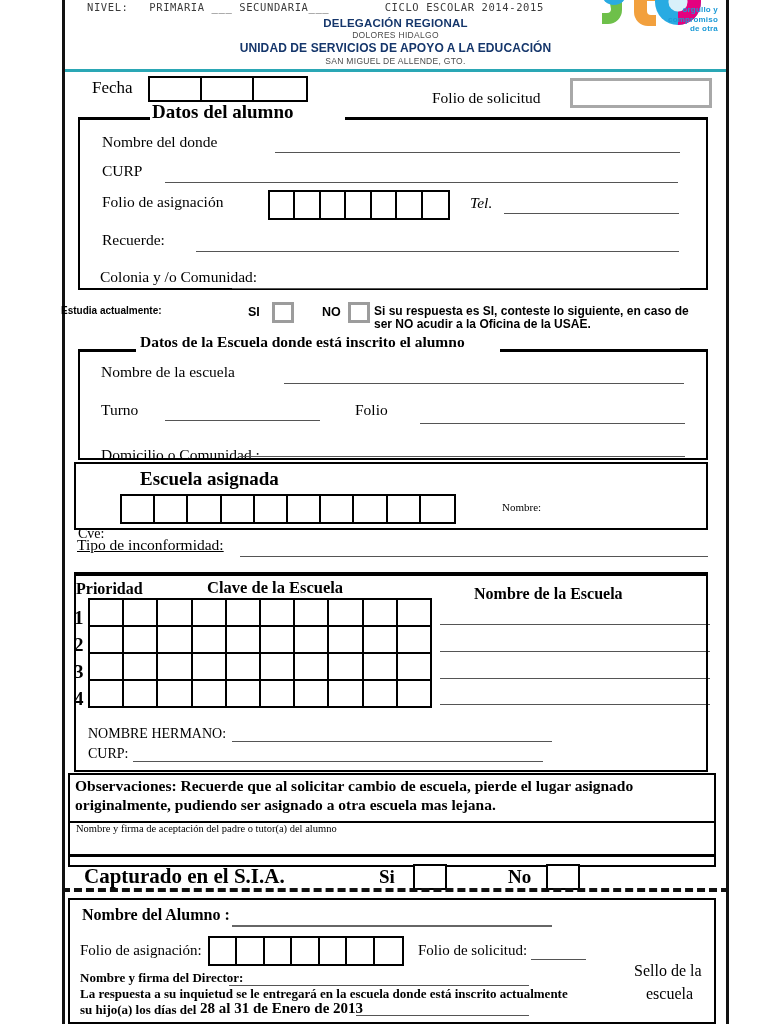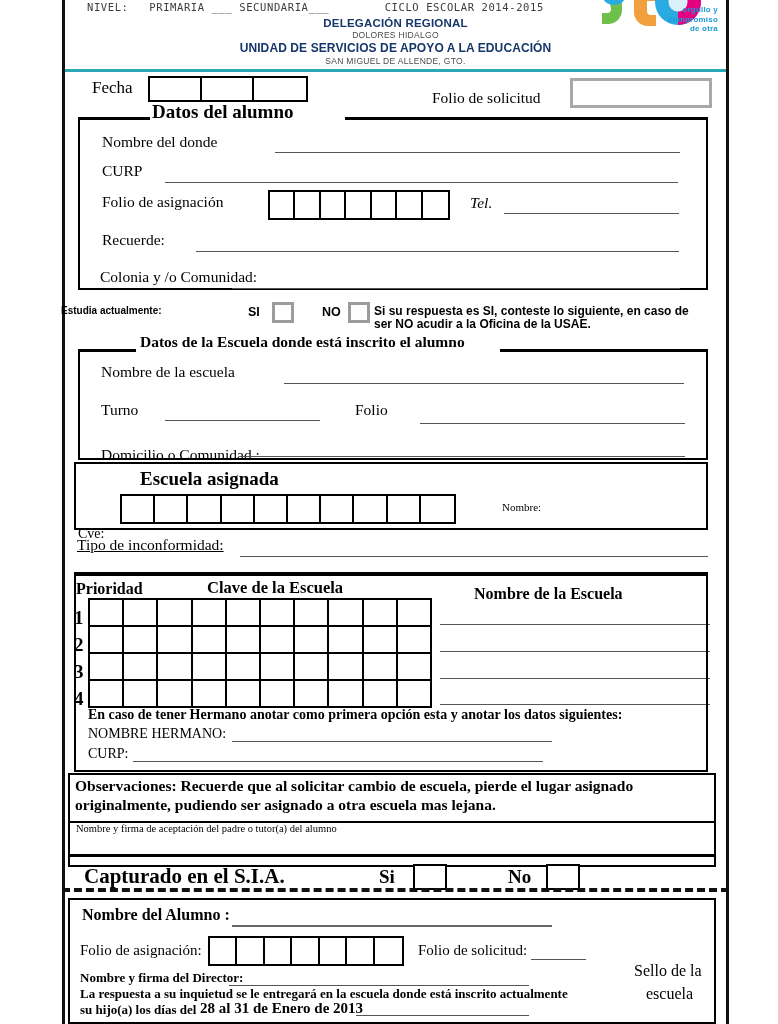--- a/index.html
+++ b/index.html
@@ -240,21 +240,20 @@
         <div class="gc"></div>
         <div class="gc"></div>
       </div>
   </div>
 
   <div class="line" style="left:440px;top:624px;width:270px;"></div>
   <div class="line" style="left:440px;top:651px;width:270px;"></div>
   <div class="line" style="left:440px;top:678px;width:270px;"></div>
   <div class="line" style="left:440px;top:704px;width:270px;"></div>
 
-  <div class="t serif b" style="left:88px;top:707px;font-size:14px;">En caso de tener Hermano anotar como primera opción esta y anotar los datos siguientes:</div>
   <div class="t serif" style="left:88px;top:726px;font-size:14px;">NOMBRE HERMANO:</div>
   <div class="line" style="left:232px;top:741px;width:320px;"></div>
   <div class="t serif" style="left:88px;top:746px;font-size:14px;">CURP:</div>
   <div class="line" style="left:133px;top:761px;width:410px;"></div>
 
   <div class="thinbox" style="left:74px;top:573px;width:634px;height:199px;border-width:2px;background:transparent;"></div>
 
   <div class="obsbox" style="left:68px;top:773px;width:648px;height:50px;"></div>
   <div class="t serif b" style="left:75px;top:777px;font-size:15.5px;">Observaciones: Recuerde que al solicitar cambio de escuela, pierde el lugar asignado</div>
   <div class="t serif b" style="left:75px;top:796px;font-size:15.5px;">originalmente, pudiendo ser asignado a otra escuela mas lejana.</div>

